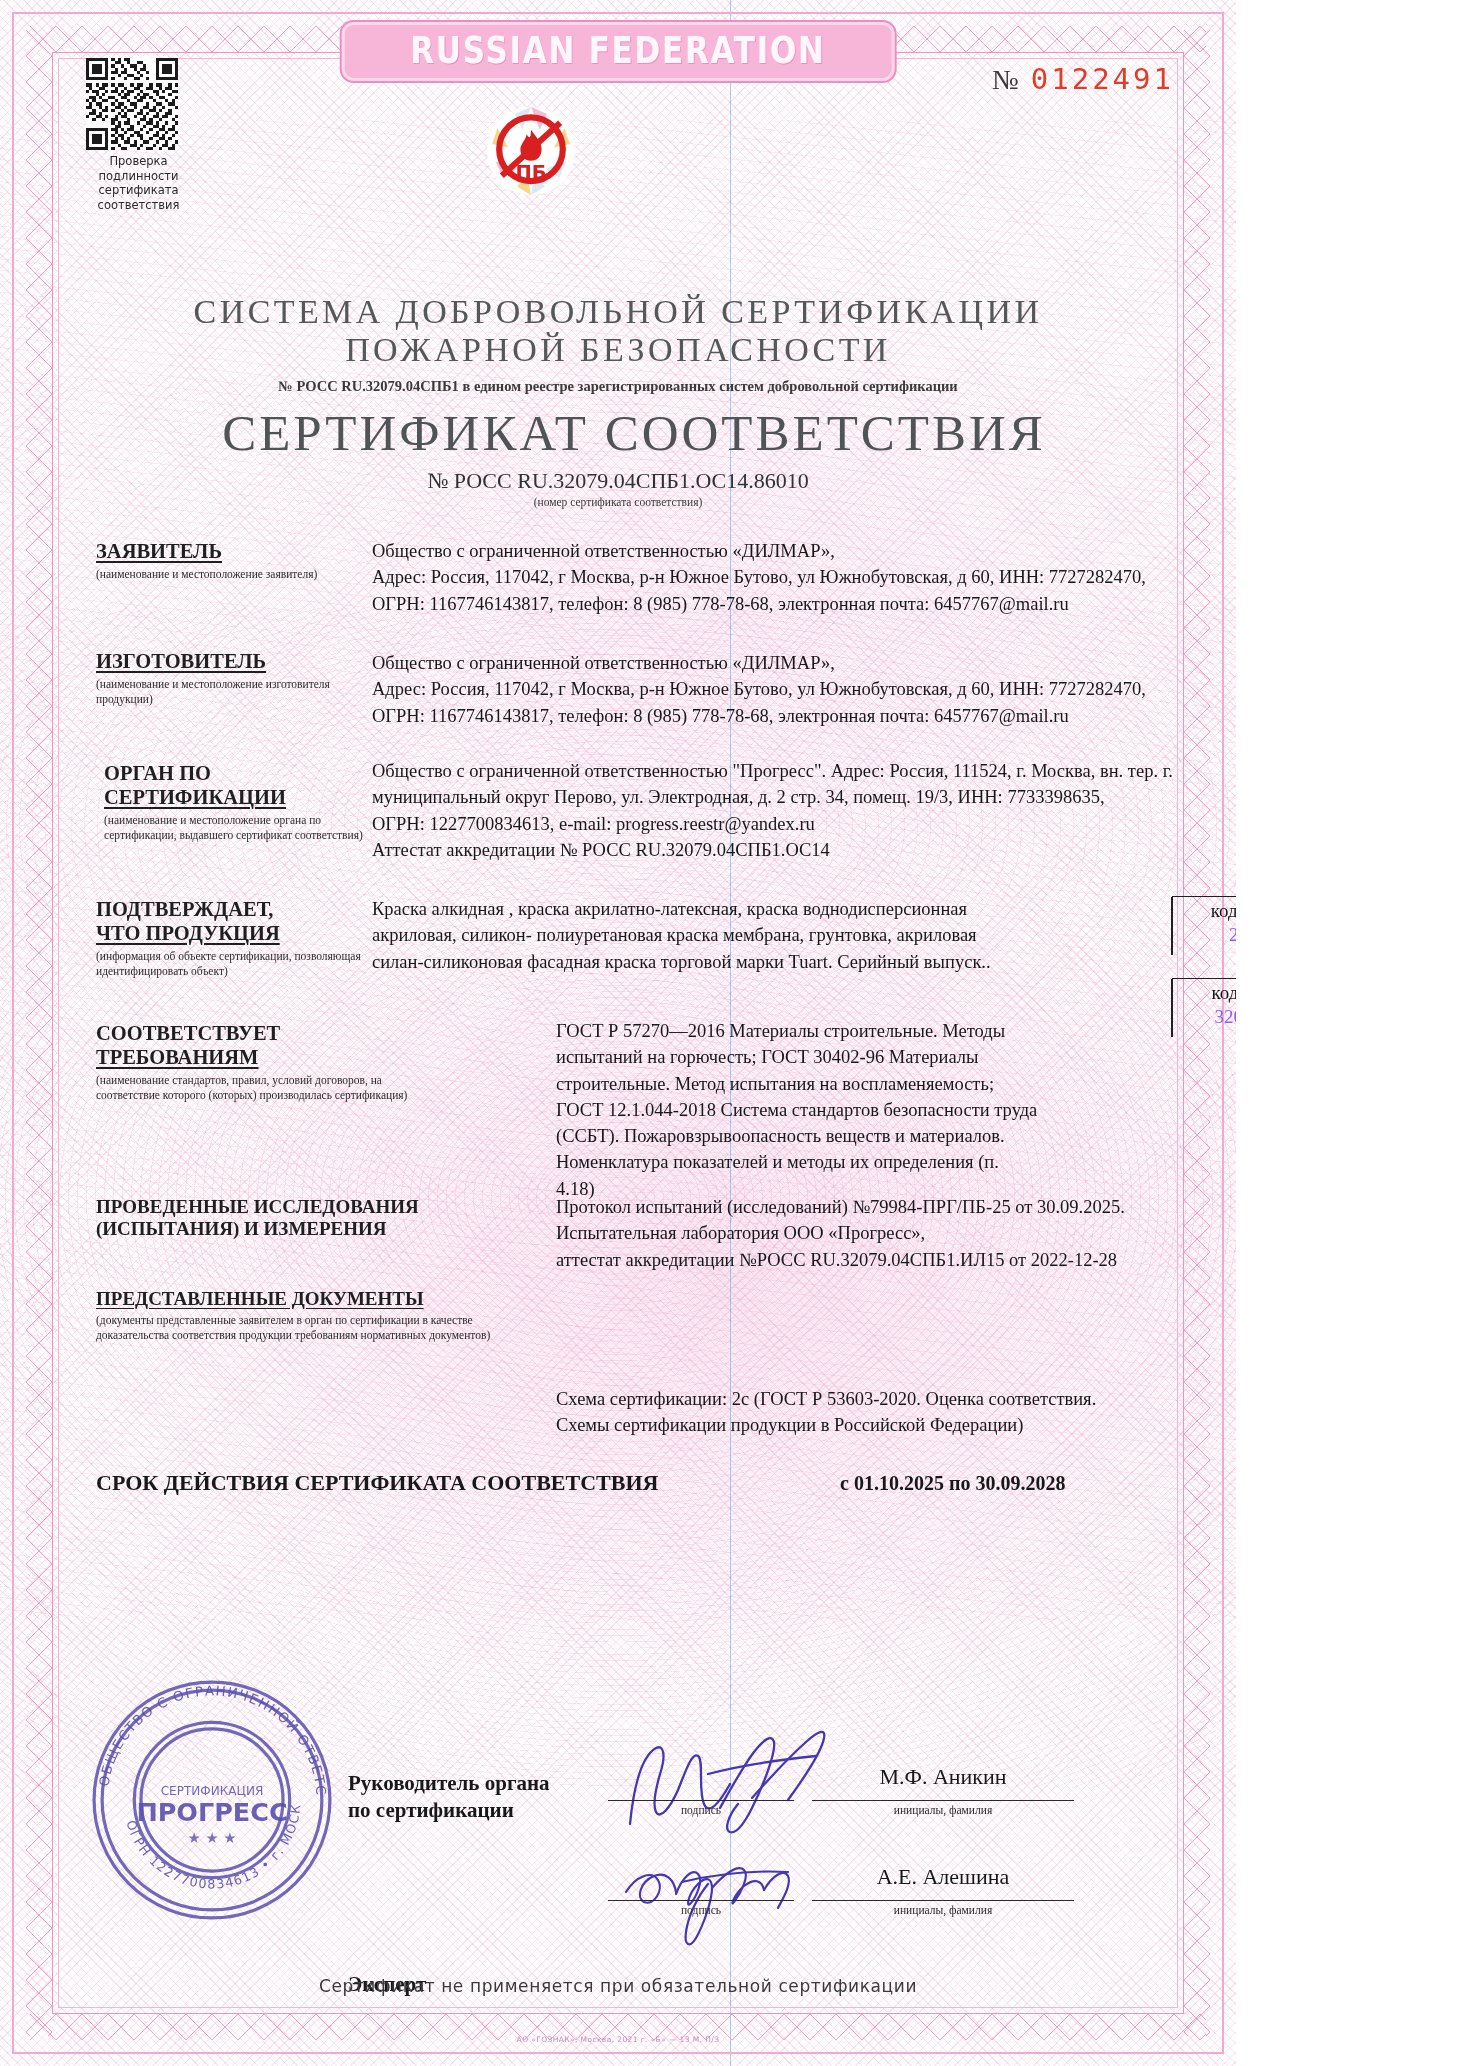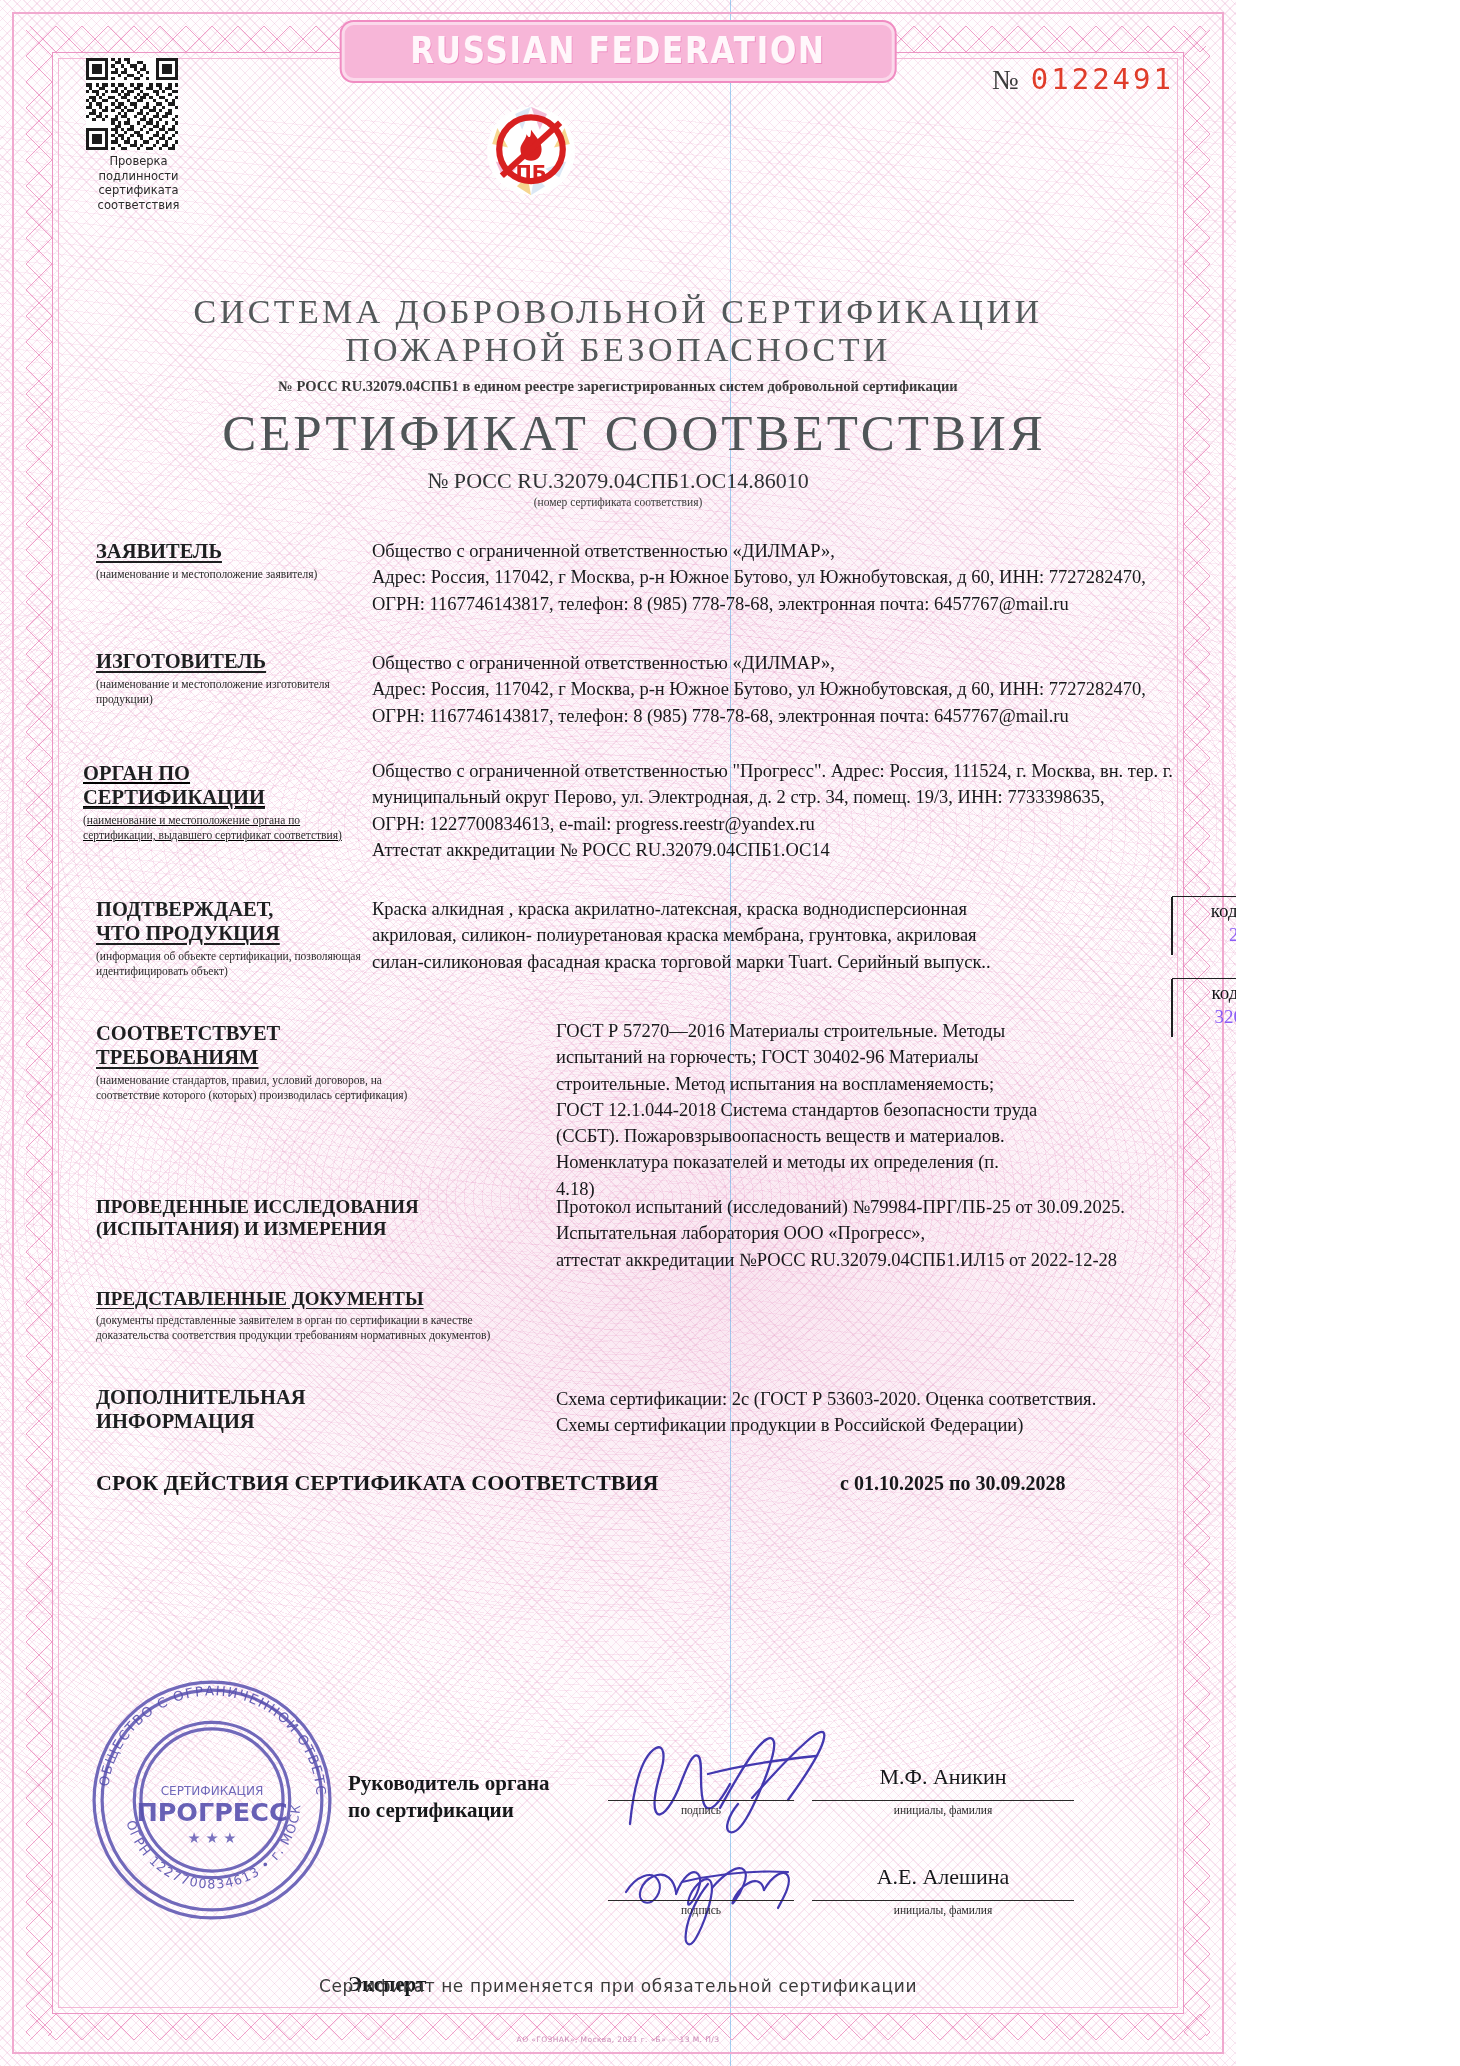--- a/index.html
+++ b/index.html
@@ -483,21 +483,21 @@
   <div class="row" style="left:96px;top:650px;width:270px;">
     <div class="lbl u">ИЗГОТОВИТЕЛЬ</div>
     <div class="cap">(наименование и местоположение изготовителя продукции)</div>
   </div>
   <div class="row val" style="left:372px;top:650px;width:1000px;">
     <p>Общество с ограниченной ответственностью «ДИЛМАР»,</p>
     <p>Адрес: Россия, 117042, г Москва, р-н Южное Бутово, ул Южнобутовская, д 60, ИНН: 7727282470,</p>
     <p>ОГРН: 1167746143817, телефон: 8 (985) 778-78-68, электронная почта: 6457767@mail.ru</p>
   </div>
 
-  <div class="row" style="left:83px;top:762px;width:280px;text-decoration:underline;">
+  <div class="row" style="left:104px;top:762px;width:280px;">
     <div class="lbl">ОРГАН ПО</div>
     <div class="lbl u">СЕРТИФИКАЦИИ</div>
     <div class="cap">(наименование и местоположение органа по сертификации, выдавшего сертификат соответствия)</div>
   </div>
   <div class="row val" style="left:372px;top:758px;width:1010px;">
     <p>Общество с ограниченной ответственностью "Прогресс". Адрес: Россия, 111524, г. Москва, вн. тер. г.</p>
     <p>муниципальный округ Перово, ул. Электродная, д. 2 стр. 34, помещ. 19/3, ИНН: 7733398635,</p>
     <p>ОГРН: 1227700834613, e-mail: progress.reestr@yandex.ru</p>
     <p>Аттестат аккредитации № РОСС RU.32079.04СПБ1.ОС14</p>
   </div>
@@ -547,24 +547,20 @@
     <p>Протокол испытаний (исследований) №79984-ПРГ/ПБ-25 от 30.09.2025.</p>
     <p>Испытательная лаборатория ООО «Прогресс»,</p>
     <p>аттестат аккредитации №РОСС RU.32079.04СПБ1.ИЛ15 от 2022-12-28</p>
   </div>
 
   <div class="row" style="left:96px;top:1288px;width:440px;">
     <div class="lbl lbl-sm u">ПРЕДСТАВЛЕННЫЕ ДОКУМЕНТЫ</div>
     <div class="cap">(документы представленные заявителем в орган по сертификации в качестве доказательства соответствия продукции требованиям нормативных документов)</div>
   </div>
 
-  <div class="row" style="left:96px;top:1386px;width:330px;">
-    <div class="lbl">ДОПОЛНИТЕЛЬНАЯ</div>
-    <div class="lbl">ИНФОРМАЦИЯ</div>
-  </div>
   <div class="row val" style="left:556px;top:1386px;width:800px;">
     <p>Схема сертификации: 2с (ГОСТ Р 53603-2020. Оценка соответствия.</p>
     <p>Схемы сертификации продукции в Российской Федерации)</p>
   </div>
 
   <div class="valid-lbl">СРОК ДЕЙСТВИЯ СЕРТИФИКАТА СООТВЕТСТВИЯ</div>
   <div class="valid-val">с 01.10.2025 по 30.09.2028</div>
 
   <svg class="stamp" viewBox="0 0 200 200">
     <defs>

